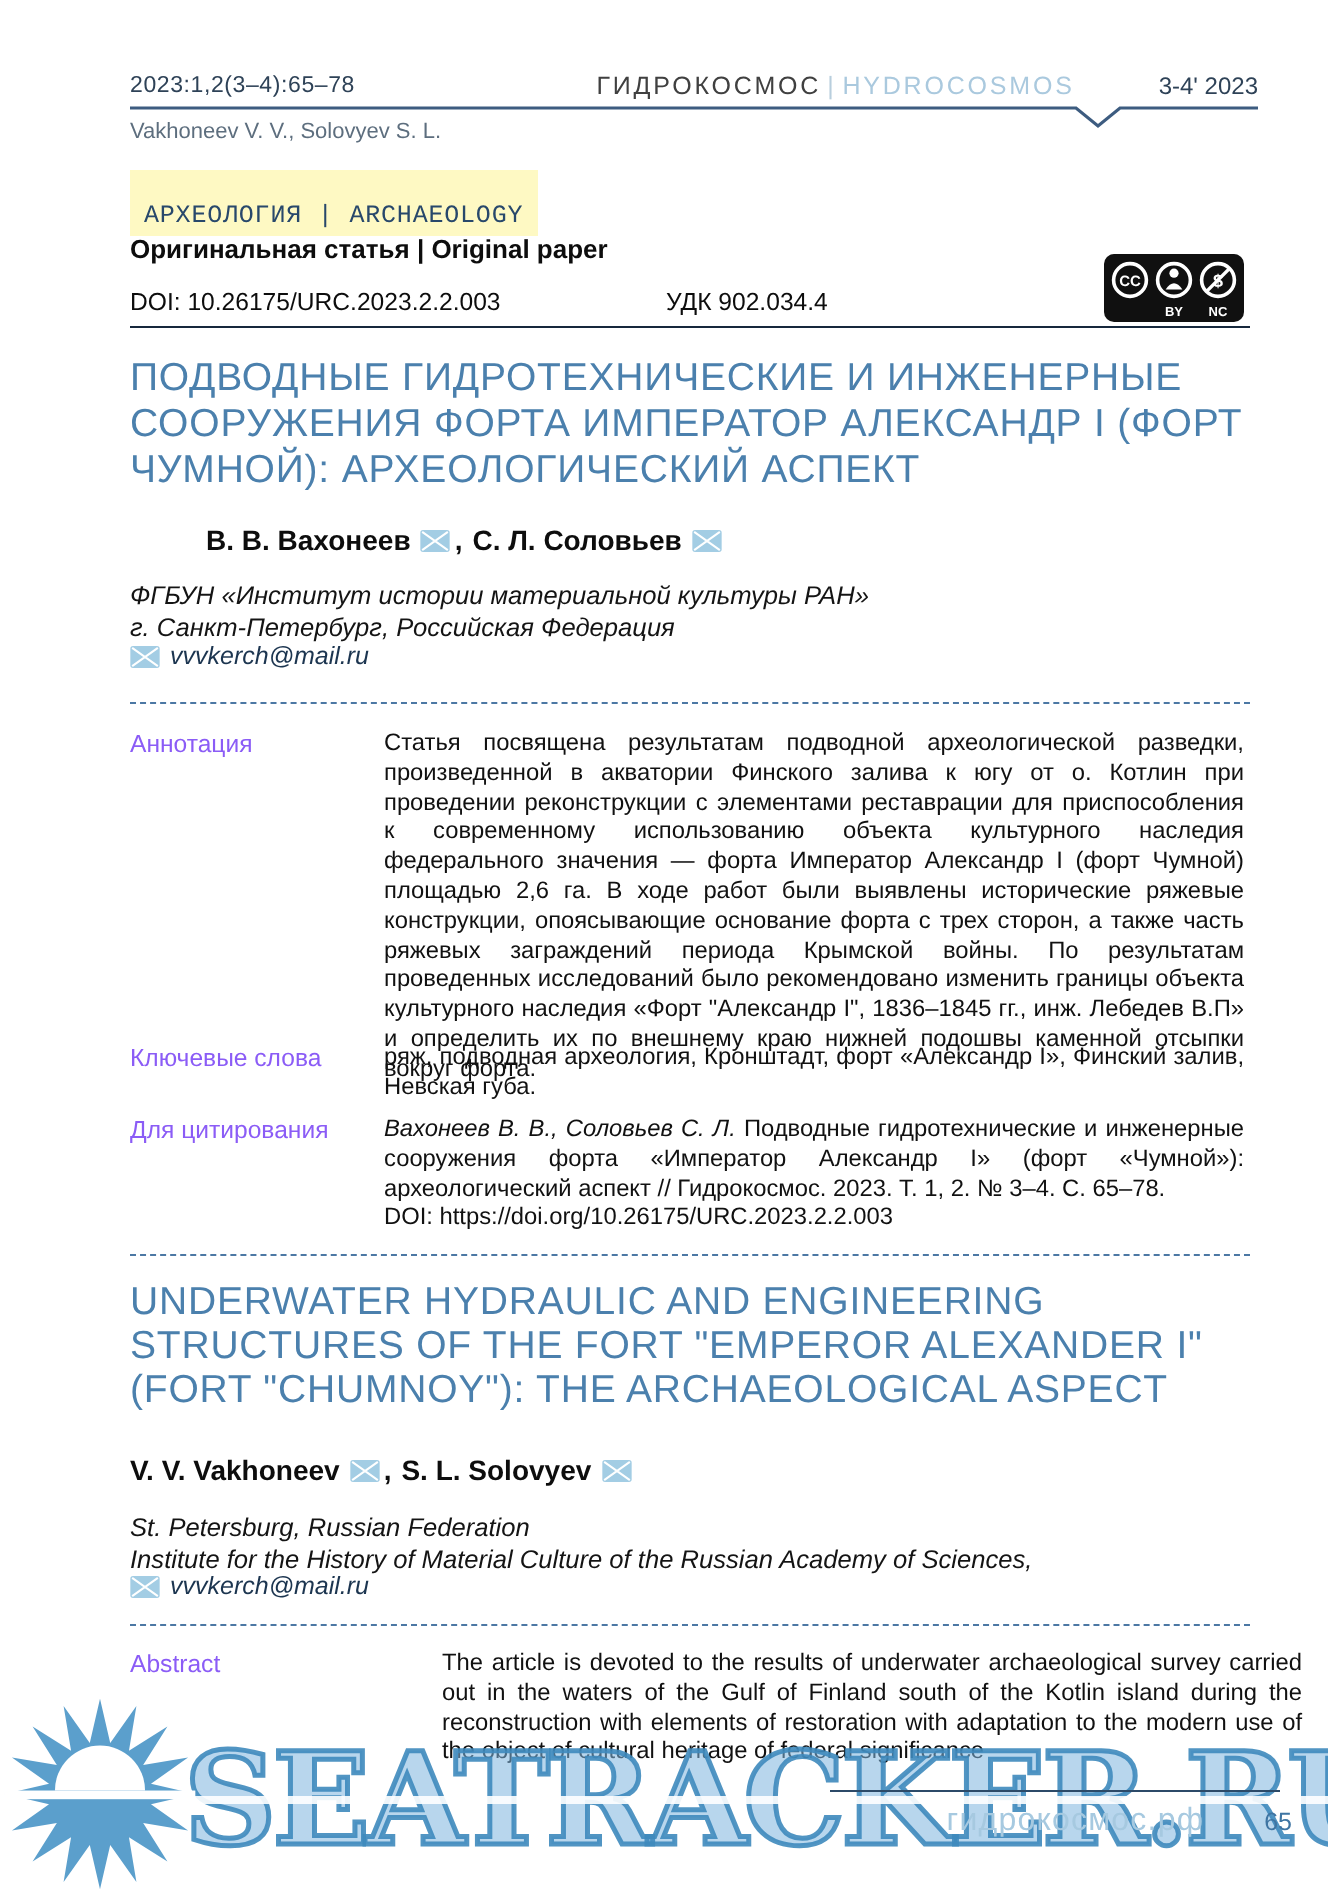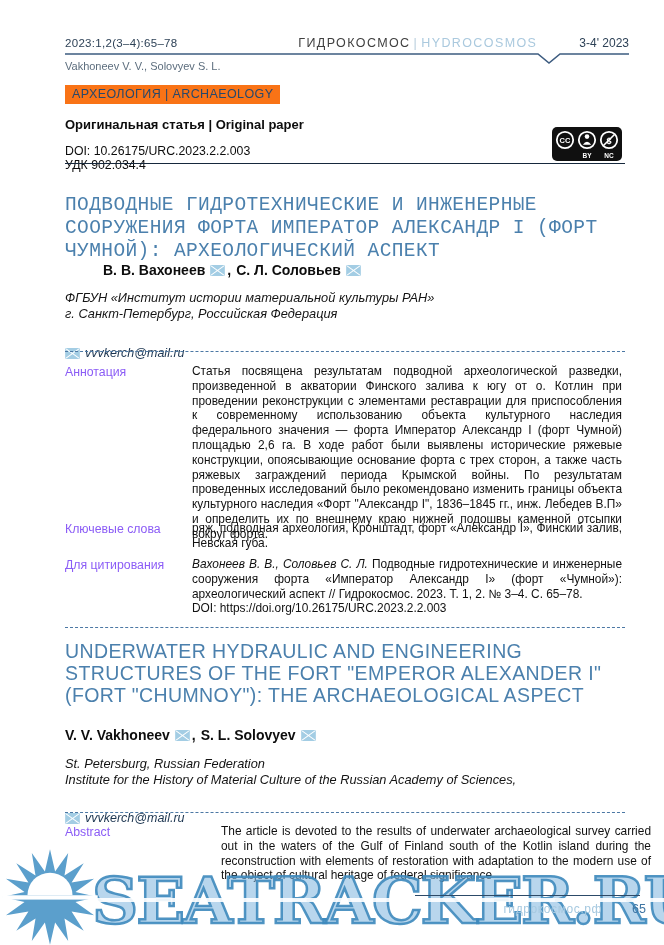--- a/index.html
+++ b/index.html
@@ -11,53 +11,53 @@
   .header-row{position:absolute;top:36px;left:65px;width:564px;display:flex;align-items:center;}
   .issue-info{font-size:11.5px;color:#2e4257;letter-spacing:.3px;}
   .journal-name{margin-left:auto;font-size:12.5px;letter-spacing:1.4px;}
   .journal-ru{color:#404040;}
   .journal-div{color:#b8cedd;padding:0 3px;}
   .journal-en{color:#aac9de;}
   .issue-number{margin-left:42px;font-size:12px;color:#2e4257;}
   .header-rule{position:absolute;left:65px;top:47px;}
   .running-authors{position:absolute;top:60px;left:65px;font-size:11px;color:#5d6e7e;}
   
-  .badge{position:absolute;top:85px;left:65px;background:#f97316;color:#28486b;
-         font-size:12.5px;letter-spacing:.4px;padding:2px 7px 3px;}
+  .badge{position:absolute;top:85px;left:65px;background:#fef9c3;color:#28486b;
+         font-size:12.5px;letter-spacing:.4px;padding:16px 7px 3px;font-family:Liberation Mono, monospace;}
   .article-type{position:absolute;top:117px;left:65px;font-size:13px;font-weight:bold;color:#0d0d0d;}
-  .doi-row{position:absolute;top:144px;left:65px;width:480px;display:flex;font-size:12.3px;color:#0d0d0d;flex-direction:column;}
+  .doi-row{position:absolute;top:144px;left:65px;width:480px;display:flex;font-size:12.3px;color:#0d0d0d;}
   .doi{width:268px;}
   .cc-badge{position:absolute;top:127px;left:552px;width:70px;height:34px;}
   .rule-solid{position:absolute;left:65px;top:163px;width:560px;border-top:1.5px solid #16283c;}
   .rule-dashed{position:absolute;left:65px;width:560px;border-top:1px dashed #4c78a4;}
   .dash-1{top:351px;} .dash-2{top:627px;} .dash-3{top:812px;}
   
   .title{position:absolute;left:65px;width:557px;color:#4b80ad;font-size:19.5px;
          line-height:23px;letter-spacing:.4px;font-weight:400;}
-  .title-ru{top:194px;font-family:Liberation Mono, monospace;} .title-en{top:640px;line-height:22px;}
+  .title-ru{top:178px;} .title-en{top:640px;line-height:22px;}
   .authors{position:absolute;left:65px;font-size:14px;font-weight:bold;color:#0d0d0d;display:flex;align-items:center;}
   .authors-ru{top:262px;padding-left:38px;} .authors-en{top:727px;}
   .authors .sep{margin-right:5px;}
   .env{width:15px;height:11px;margin:0 2px 0 5px;display:inline-block;}
   .affiliation{position:absolute;left:65px;width:557px;font-style:italic;font-size:12.8px;line-height:16px;color:#141414;}
   .affil-ru{top:290px;} .affil-en{top:756px;}
-  .email-line{position:absolute;left:65px;font-style:italic;font-size:12.5px;color:#1c3550;display:flex;align-items:center;margin-top:25px;}
+  .email-line{position:absolute;left:65px;font-style:italic;font-size:12.5px;color:#1c3550;display:flex;align-items:center;}
   .email-ru{top:321px;} .email-en{top:786px;}
   .email-line .env{margin:0 5px 0 0;}
   
   .meta-row{position:absolute;left:65px;width:557px;display:grid;grid-template-columns:127px 430px;}
   .meta-label{font-size:12.3px;font-weight:normal;color:#8b5cf6;padding-top:1px;}
   .meta-text{font-size:11.9px;line-height:14.8px;color:#111;text-align:justify;}
   .row-annotation{top:364px;} .row-keywords{top:521px;} .row-citation{top:557px;} .row-abstract{top:824px;gap:29px;}
   .cit-italic{font-style:italic;}
   .cit-doi{text-align:left;}
   
   .footer-rule{position:absolute;top:895px;left:415px;width:225px;border-top:1.5px solid #2c4a68;z-index:30;}
   .footer-row{position:absolute;top:902px;right:18px;display:flex;align-items:baseline;gap:30px;z-index:30;}
-  .footer-site{font-size:12px;color:#a6c9e0;letter-spacing:.6px;}
+  .footer-site{font-size:16px;color:#a6c9e0;letter-spacing:.6px;}
   .footer-page{font-size:12.5px;color:#3f75a3;}
   
   .watermark-text{
     position:absolute;top:869px;left:92px;z-index:20;white-space:nowrap;
     font-family:"DejaVu Serif",serif;font-weight:bold;font-size:64px;line-height:1;
     letter-spacing:-2px;color:rgba(125,181,222,.55);
     -webkit-text-stroke:2.5px rgba(62,138,189,.9);
   }
   .waterline{position:absolute;top:898px;left:96px;right:0;height:4px;background:#fff;z-index:21;opacity:.9;}
   .sun{position:absolute;left:-2px;top:845px;z-index:22;}

